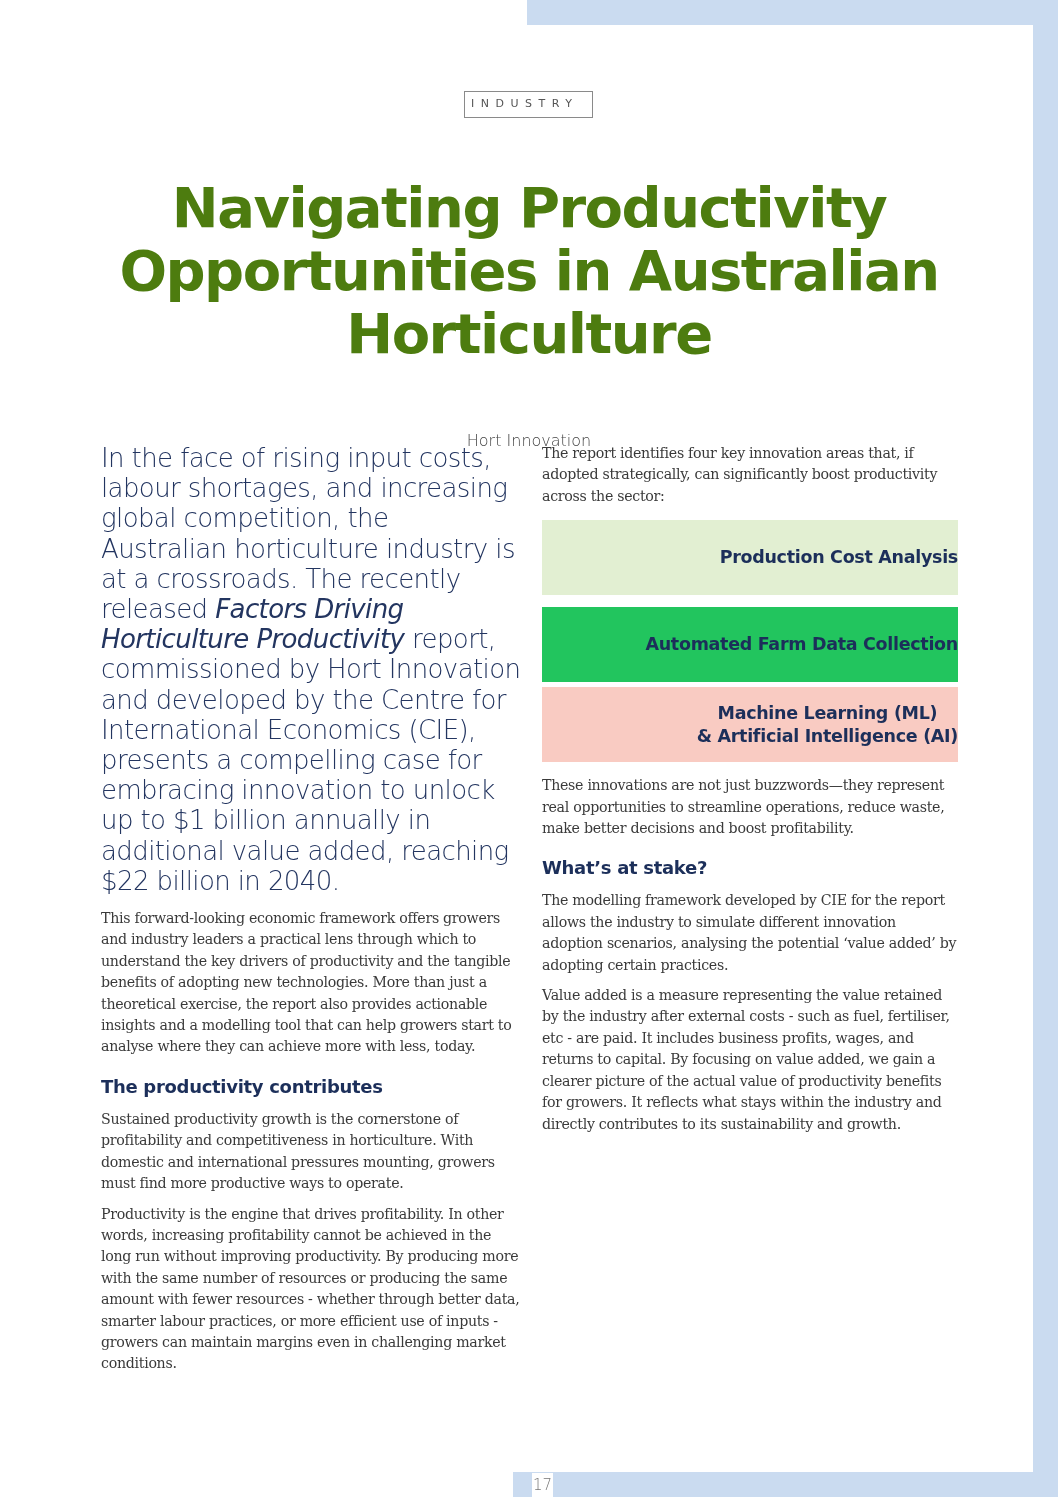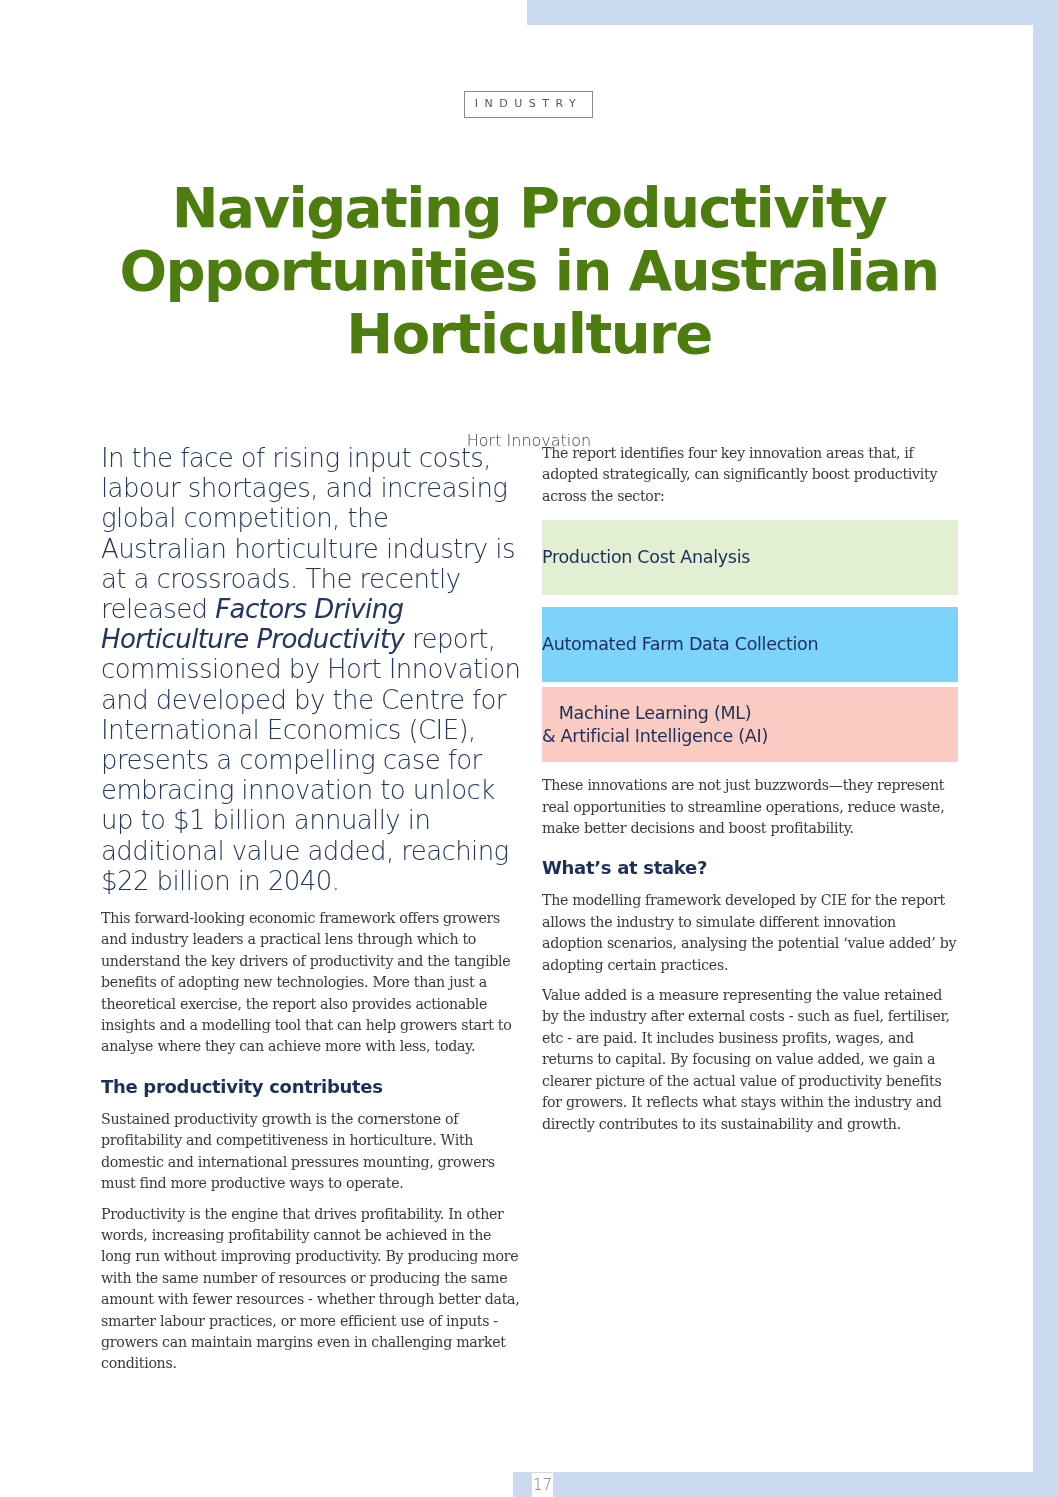--- a/index.html
+++ b/index.html
@@ -3,34 +3,34 @@
 <meta charset="utf-8">
 <style>
   html, body { margin: 0; padding: 0; }
   body { width: 1058px; height: 1497px; position: relative; background: #ffffff; overflow: hidden; }
   .frame-top { position: absolute; left: 527px; top: 0; width: 531px; height: 25px; background: #cadbf0; }
   .frame-right { position: absolute; left: 1033px; top: 0; width: 25px; height: 1497px; background: #cadbf0; }
   .frame-bottom { position: absolute; left: 513px; top: 1472px; width: 545px; height: 25px; background: #cadbf0; }
   .page-num { position: absolute; left: 532px; top: 1473px; width: 21px; height: 24px; background: #fff;
     font-family: "DejaVu Sans", sans-serif; font-size: 15px; font-weight: 200; color: #777; text-align: center; line-height: 24px; }
   .tag { position: absolute; left: 464px; top: 91px; width: 129px; height: 27px; border: 1.5px solid #8a8a8a; box-sizing: border-box;
-    font-family: "DejaVu Sans", sans-serif; font-size: 11px; letter-spacing: 6.5px; color: #555; text-align: center; line-height: 24px; padding-left: 0; }
+    font-family: "DejaVu Sans", sans-serif; font-size: 11px; letter-spacing: 6.5px; color: #555; line-height: 24px; padding-left: 6px; }
   .title { position: absolute; left: 60px; top: 176px; width: 938px; text-align: center; margin: 0;
     font-family: "DejaVu Sans", sans-serif; font-weight: bold; font-size: 56px; line-height: 63px; color: #4d7c0f; letter-spacing: -1.5px; }
   .byline { position: absolute; left: 400px; top: 387px; width: 258px; text-align: center;
     font-family: "DejaVu Sans", sans-serif; font-size: 16px; font-weight: 200; color: #444; margin-top: 44px; }
   .col-left { position: absolute; left: 101px; top: 443px; width: 420px; }
   .col-right { position: absolute; left: 542px; top: 443px; width: 416px; }
   .lead { font-family: "DejaVu Sans", sans-serif; font-weight: 200; font-size: 26px; line-height: 30.2px; color: #233560; margin: 0 0 12px 0; letter-spacing: -0.6px; }
   .lead em { font-style: italic; }
   .body { font-family: "DejaVu Serif", serif; font-size: 14.2px; line-height: 21.4px; color: #3a3a3a; margin: 0 0 9px 0; letter-spacing: -0.3px; }
   h2 { font-family: "DejaVu Sans", sans-serif; font-weight: bold; font-size: 18px; color: #1c2f5a; margin: 18px 0 12px 0; letter-spacing: -0.3px; }
   .boxes { margin: 13px 0 13px 0; }
-  .box { height: 75px; margin-bottom: 5px; display: flex; align-items: center; justify-content: flex-start; text-align: center;
-    font-family: "DejaVu Sans", sans-serif; font-weight: normal; font-size: 17.5px; line-height: 23px; color: #1c2f5a; letter-spacing: -0.3px; }
+  .box { height: 75px; margin-bottom: 5px; display: flex; align-items: center; justify-content: flex-end; text-align: center;
+    font-family: "DejaVu Sans", sans-serif; font-weight: bold; font-size: 17.5px; line-height: 23px; color: #1c2f5a; letter-spacing: -0.3px; }
 </style>
 </head>
 <body>
 
 <div class="frame-top"></div>
 <div class="frame-right"></div>
 <div class="frame-bottom"></div>
 <div class="page-num">17</div>
 
 <div class="tag">INDUSTRY</div>
@@ -44,21 +44,21 @@
   <p class="body">Sustained productivity growth is the cornerstone of profitability and competitiveness in horticulture. With domestic and international pressures mounting, growers must find more productive ways to operate.</p>
   <p class="body">Productivity is the engine that drives profitability. In other words, increasing profitability cannot be achieved in the long run without improving productivity. By producing more with the same number of resources or producing the same amount with fewer resources - whether through better data, smarter labour practices, or more efficient use of inputs - growers can maintain margins even in challenging market conditions.</p>
 </div>
 
 <div class="col-right">
   <p class="body">The report identifies four key innovation areas that, if adopted strategically, can significantly boost productivity across the sector:</p>
   <div class="boxes">
     <div class="box" style="background: rgb(226, 239, 210);">
         <span>Production Cost Analysis</span>
       </div>
-    <div class="box" style="background: #7dd3fc; margin-top: 12px;">
+    <div class="box" style="background: #22c55e; margin-top: 12px;">
         <span>Automated Farm Data Collection</span>
       </div>
     <div class="box" style="white-space: pre-line; background: rgb(249, 203, 194);"><span>Machine Learning (ML)
 &amp; Artificial Intelligence (AI)</span></div>
   </div>
   <p class="body">These innovations are not just buzzwords—they represent real opportunities to streamline operations, reduce waste, make better decisions and boost profitability.</p>
   <h2>What’s at stake?</h2>
   <p class="body">The modelling framework developed by CIE for the report allows the industry to simulate different innovation adoption scenarios, analysing the potential ‘value added’ by adopting certain practices.</p>
   <p class="body">Value added is a measure representing the value retained by the industry after external costs - such as fuel, fertiliser, etc - are paid. It includes business profits, wages, and returns to capital. By focusing on value added, we gain a clearer picture of the actual value of productivity benefits for growers. It reflects what stays within the industry and directly contributes to its sustainability and growth.</p>
 </div>

